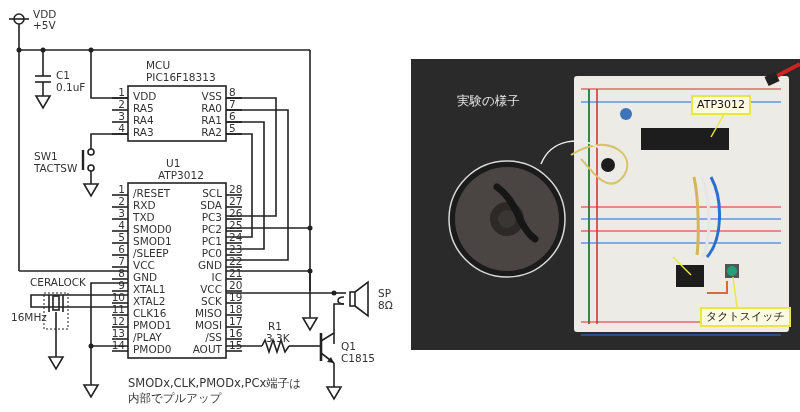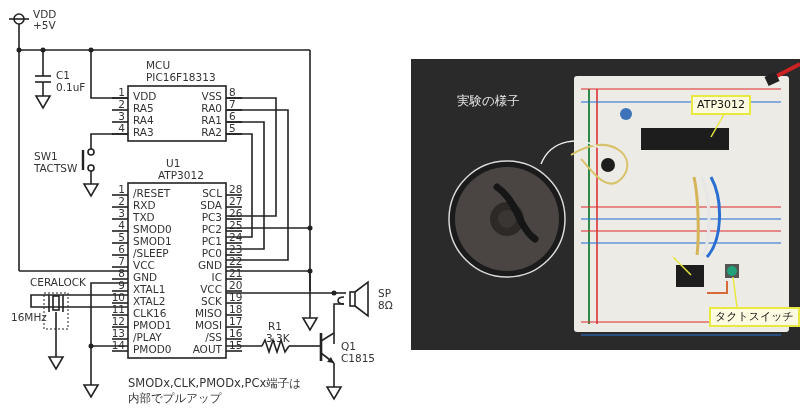--- a/index.html
+++ b/index.html
@@ -370,14 +370,14 @@
       <line x1="300" y1="78" x2="316" y2="50" stroke="#e8e840" stroke-width="1.5"></line>
       <line x1="280" y1="216" x2="262" y2="198" stroke="#e8e840" stroke-width="1.5"></line>
       <line x1="322" y1="218" x2="326" y2="248" stroke="#e8e840" stroke-width="1.5"></line>
 
       <path d="M360 20 L 389 5" stroke="#c22" stroke-width="4"></path>
       <rect x="355" y="15" width="12" height="10" fill="#222" transform="rotate(-25 361 20)"></rect>
     </g>
   </svg>
   <div class="ph-title">実験の様子</div>
   <div class="callout" style="left:280px;top:36px;">ATP3012</div>
-  <div class="callout" style="left:298px;top:248px;">タクトスイッチ</div>
+  <div class="callout" style="left:289px;top:248px;">タクトスイッチ</div>
 </div>
 
 </body></html>

